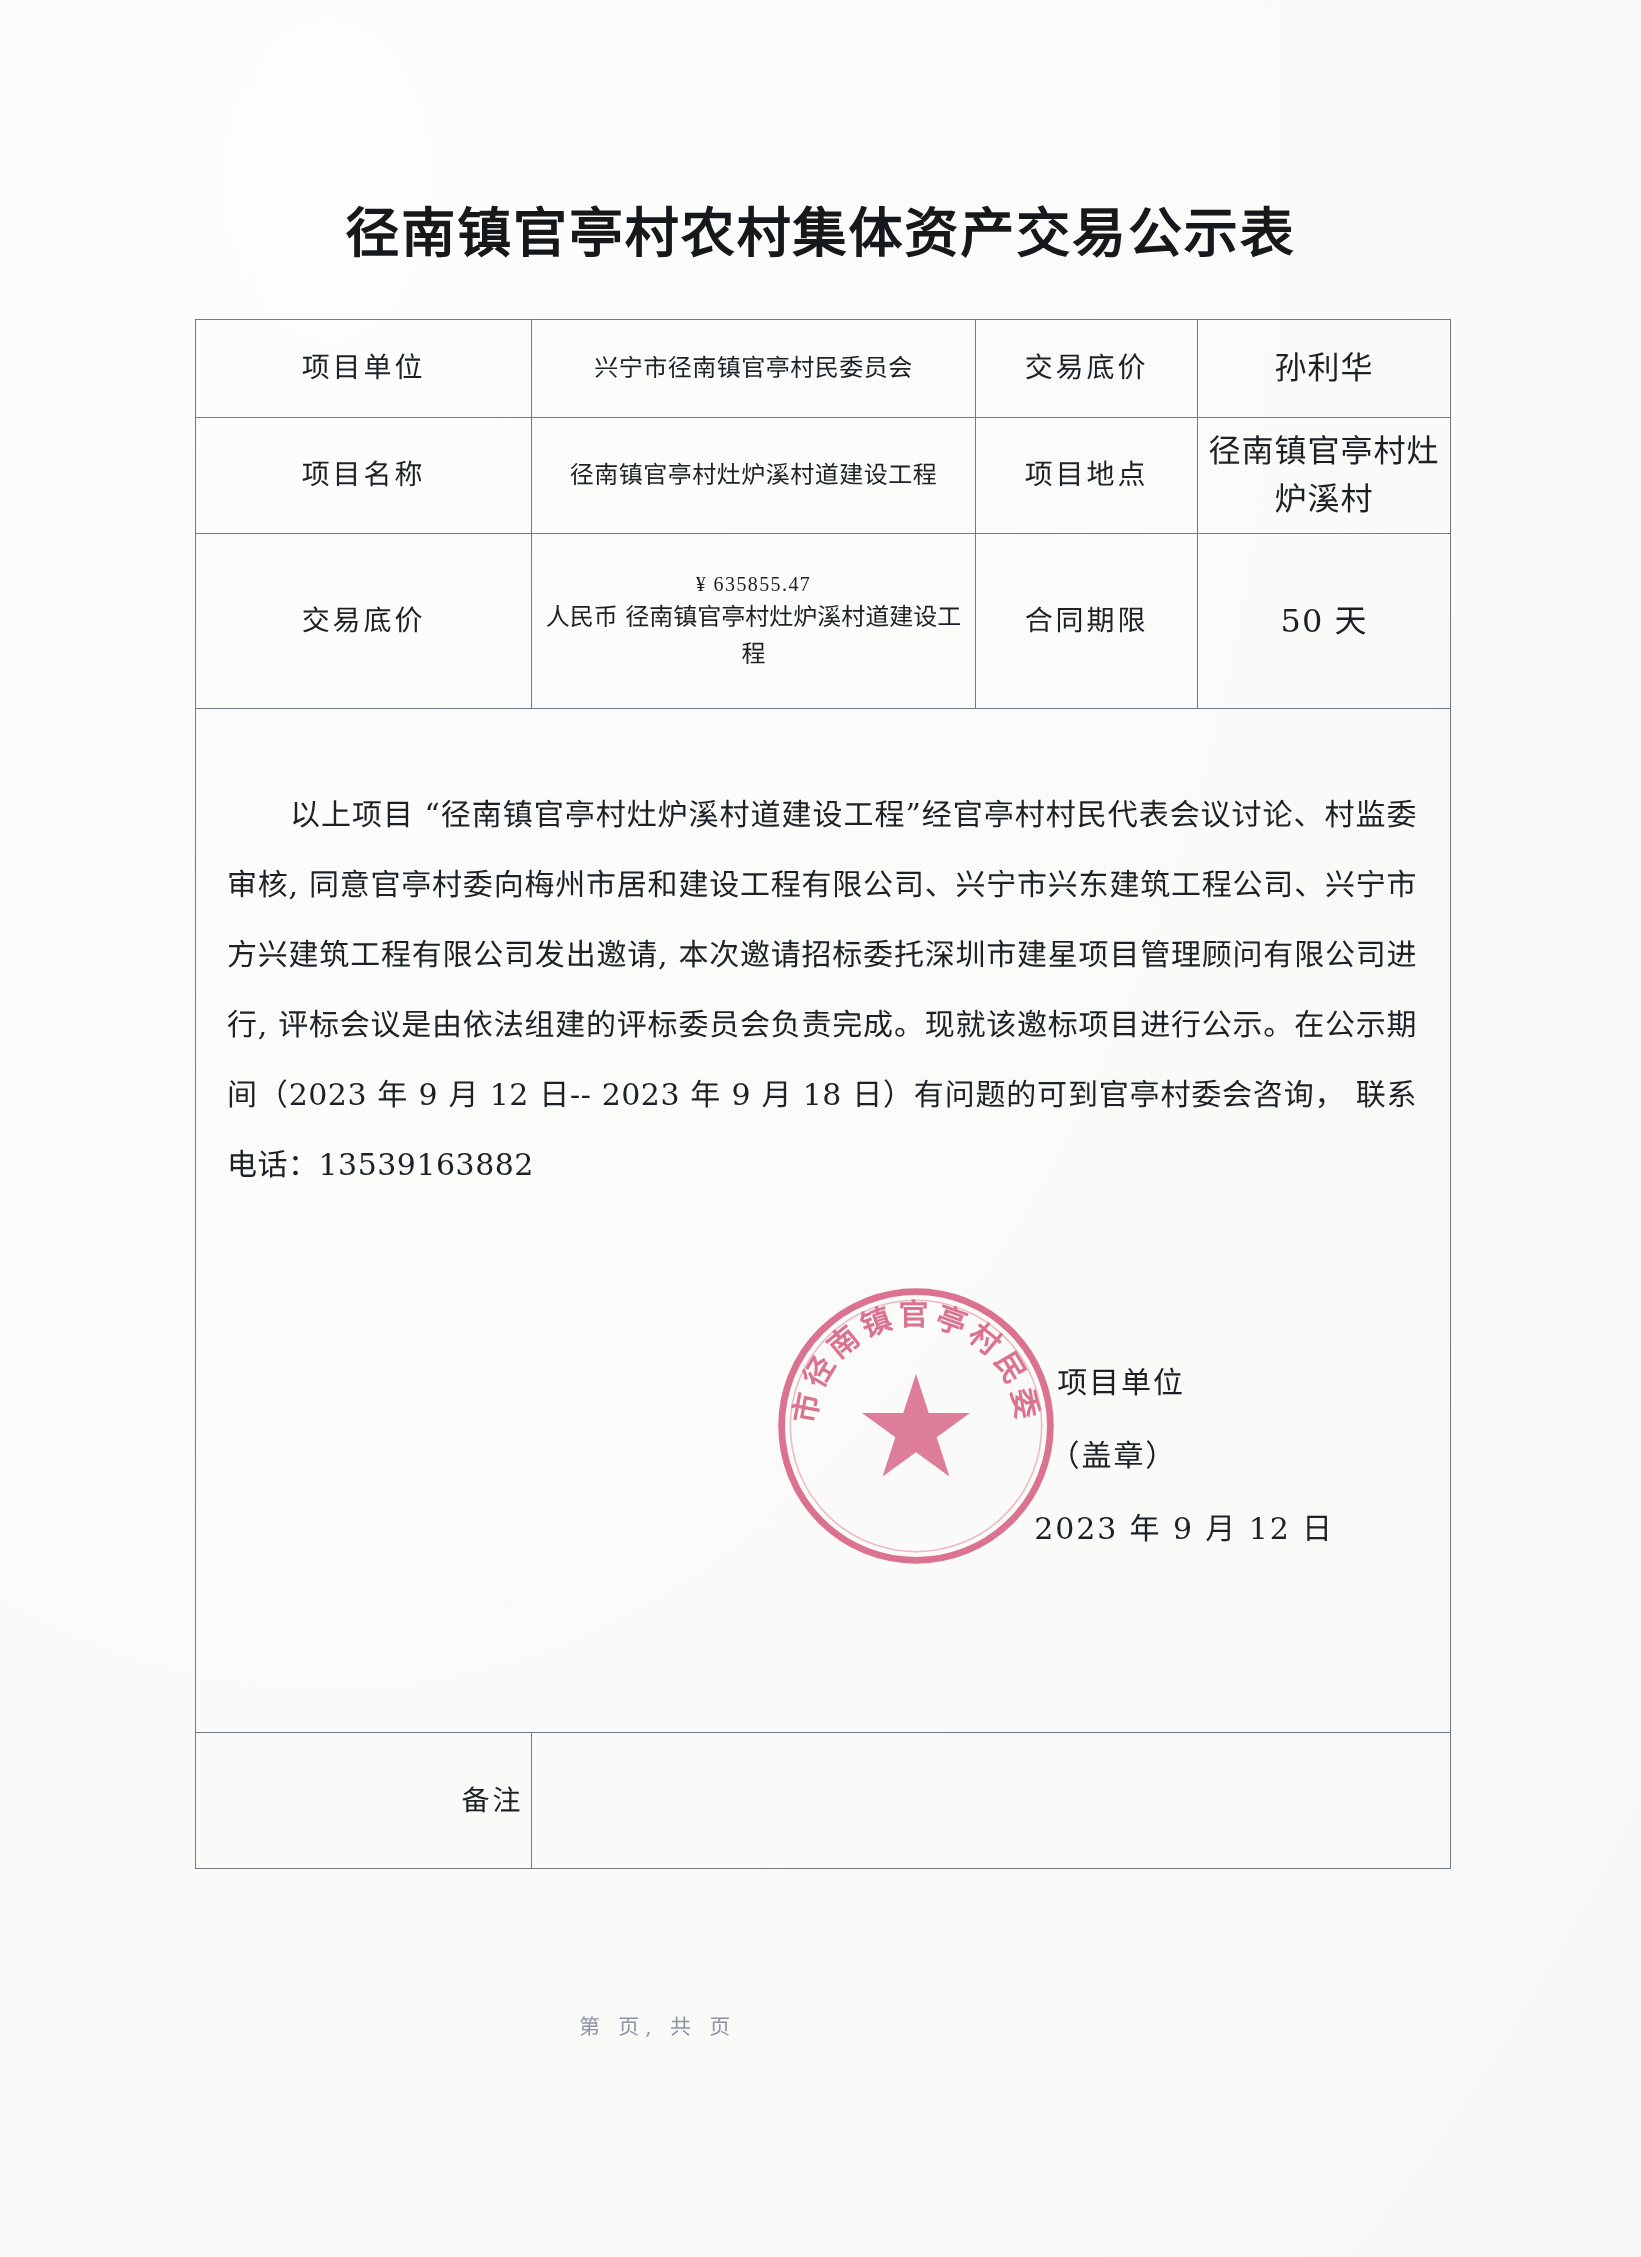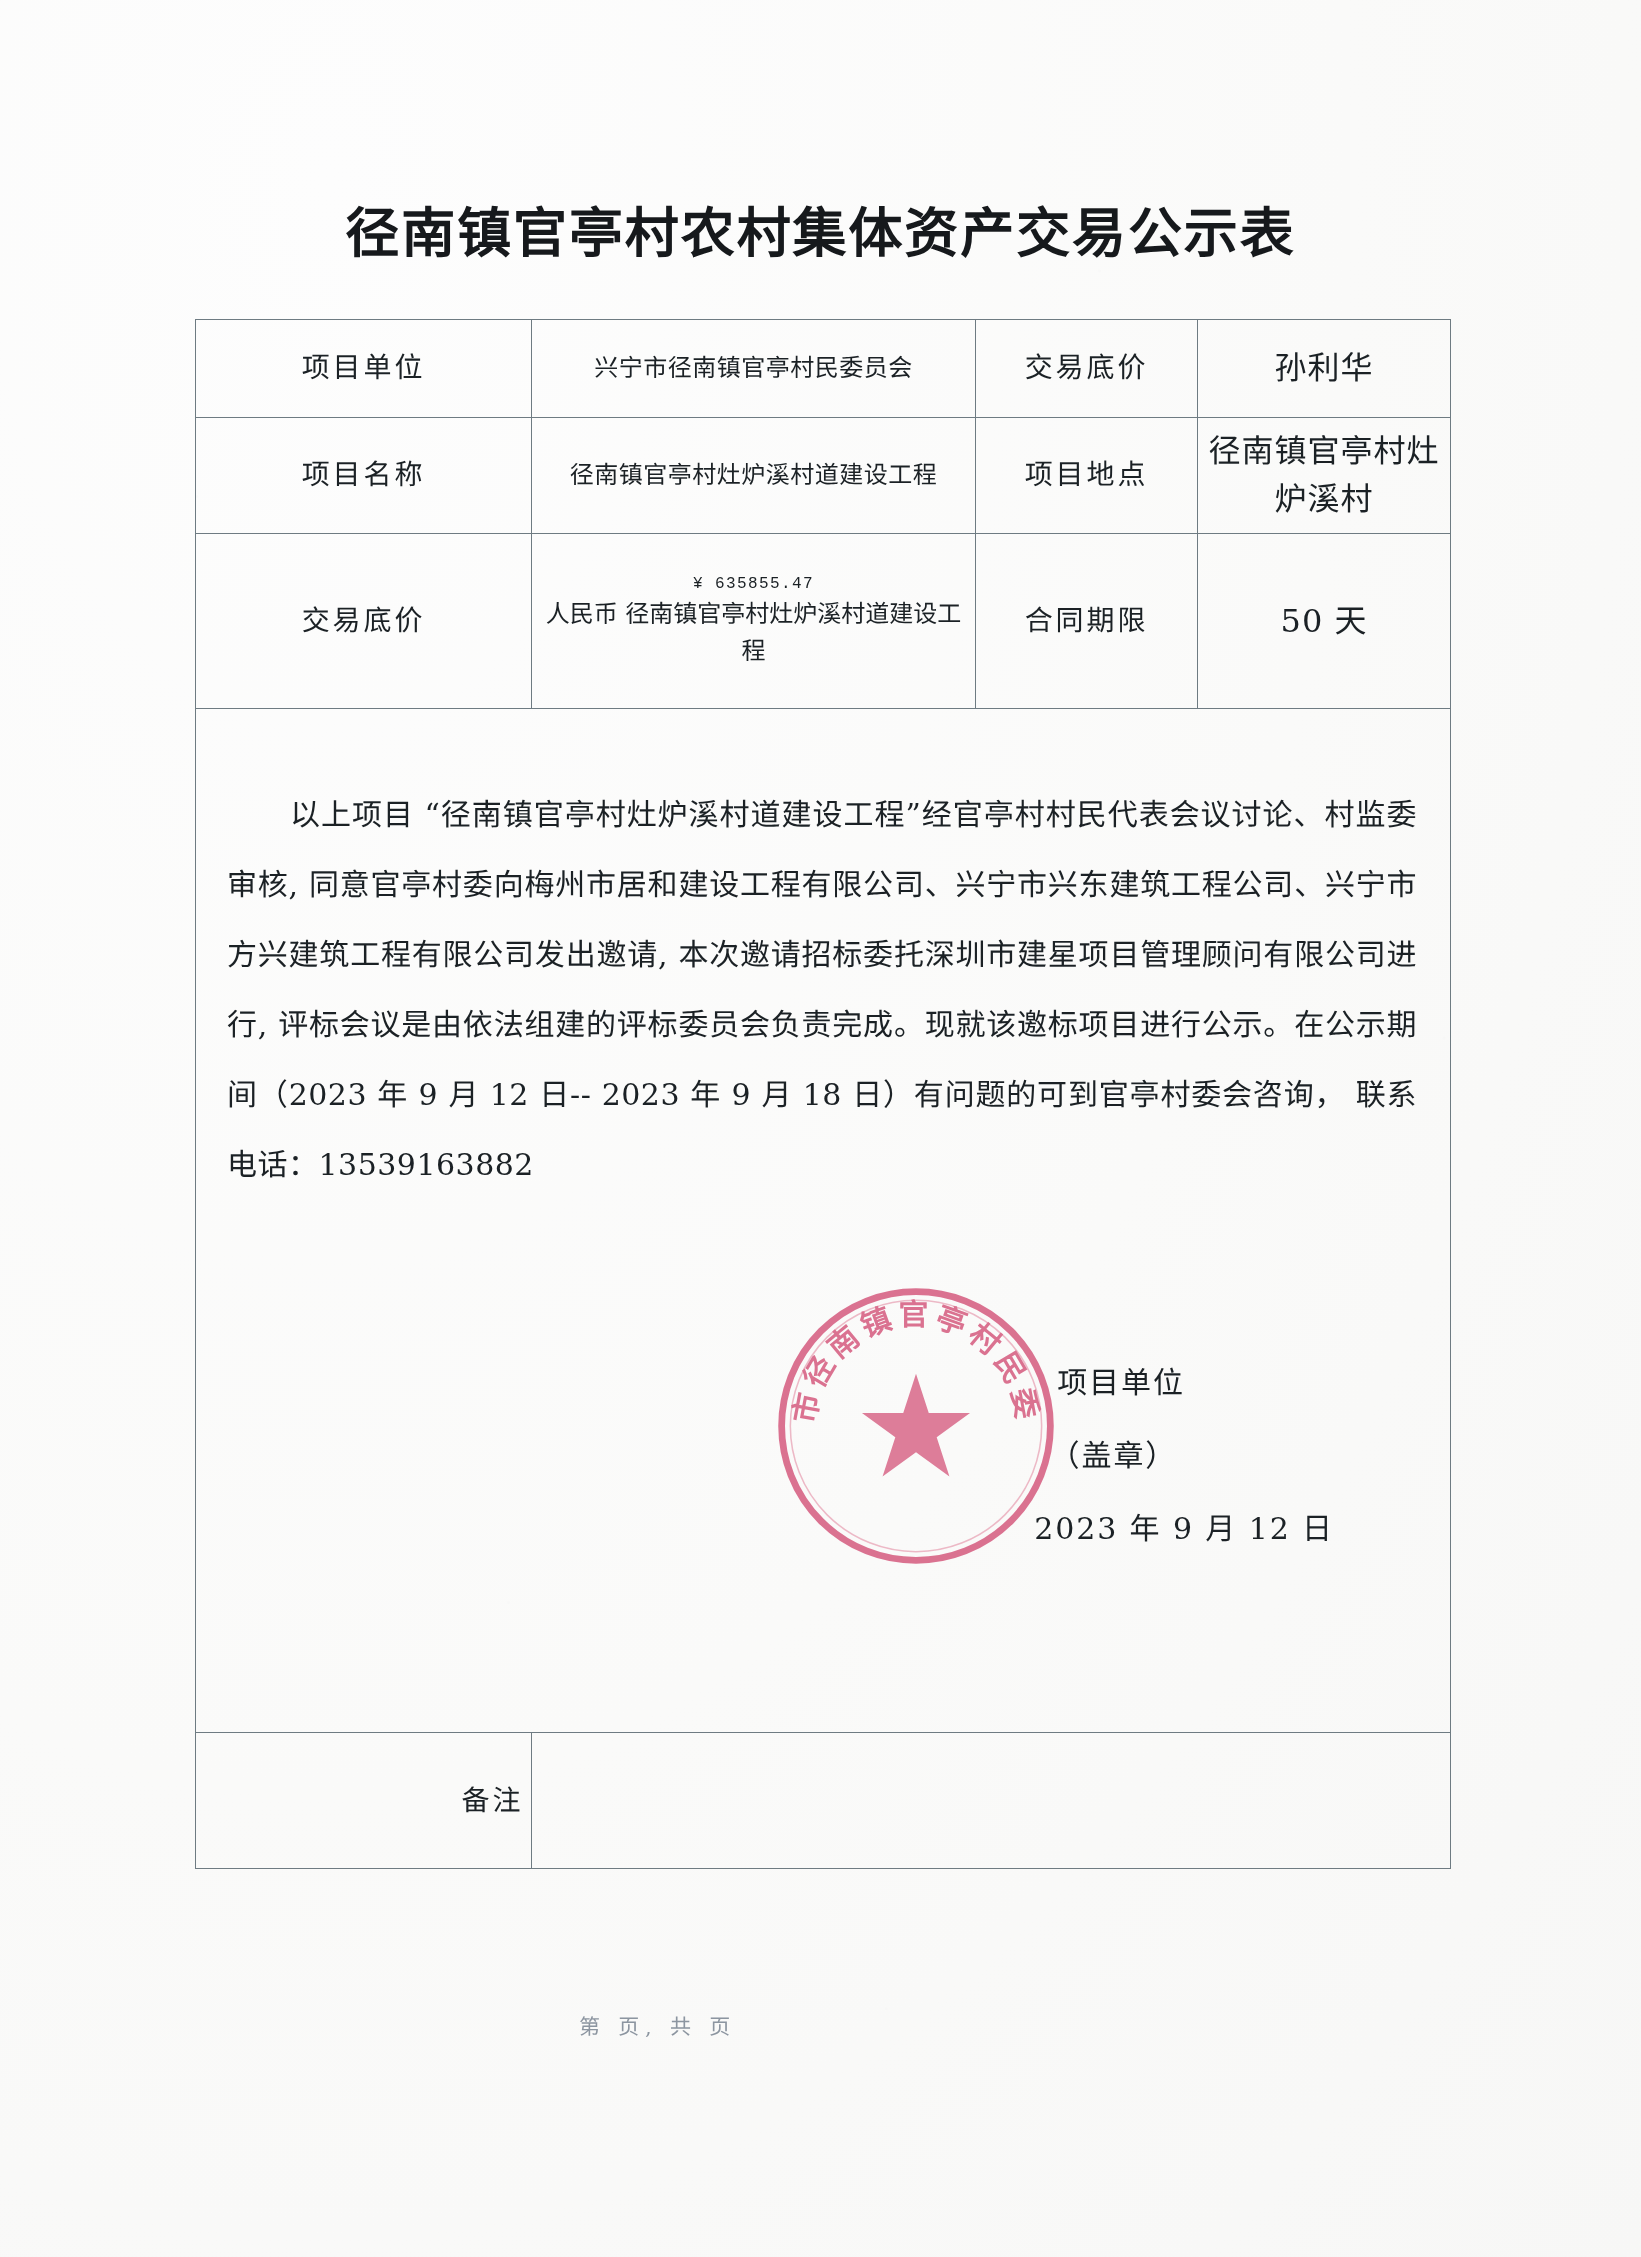--- a/index.html
+++ b/index.html
@@ -90,22 +90,22 @@
   .r3 td { height: 162px; }
   .r-body td { height: 1023px; vertical-align: top; }
   .r-note td { height: 124px; text-align: right; }
 
   .col-a { width: 336px; }
   .col-b { width: 444px; }
   .col-c { width: 222px; }
   .col-d { width: 253px; }
 
   .price-num {
-    font-family: Liberation Mono, monospace;
-    font-size: 16px;
+    font-family: Liberation Serif, serif;
+    font-size: 20px;
     letter-spacing: 1.4px;
   }
   .price-words {
     font-size: 24px;
     letter-spacing: 0px;
     line-height: 1.55;
   }
 
   
   .body-cell {

